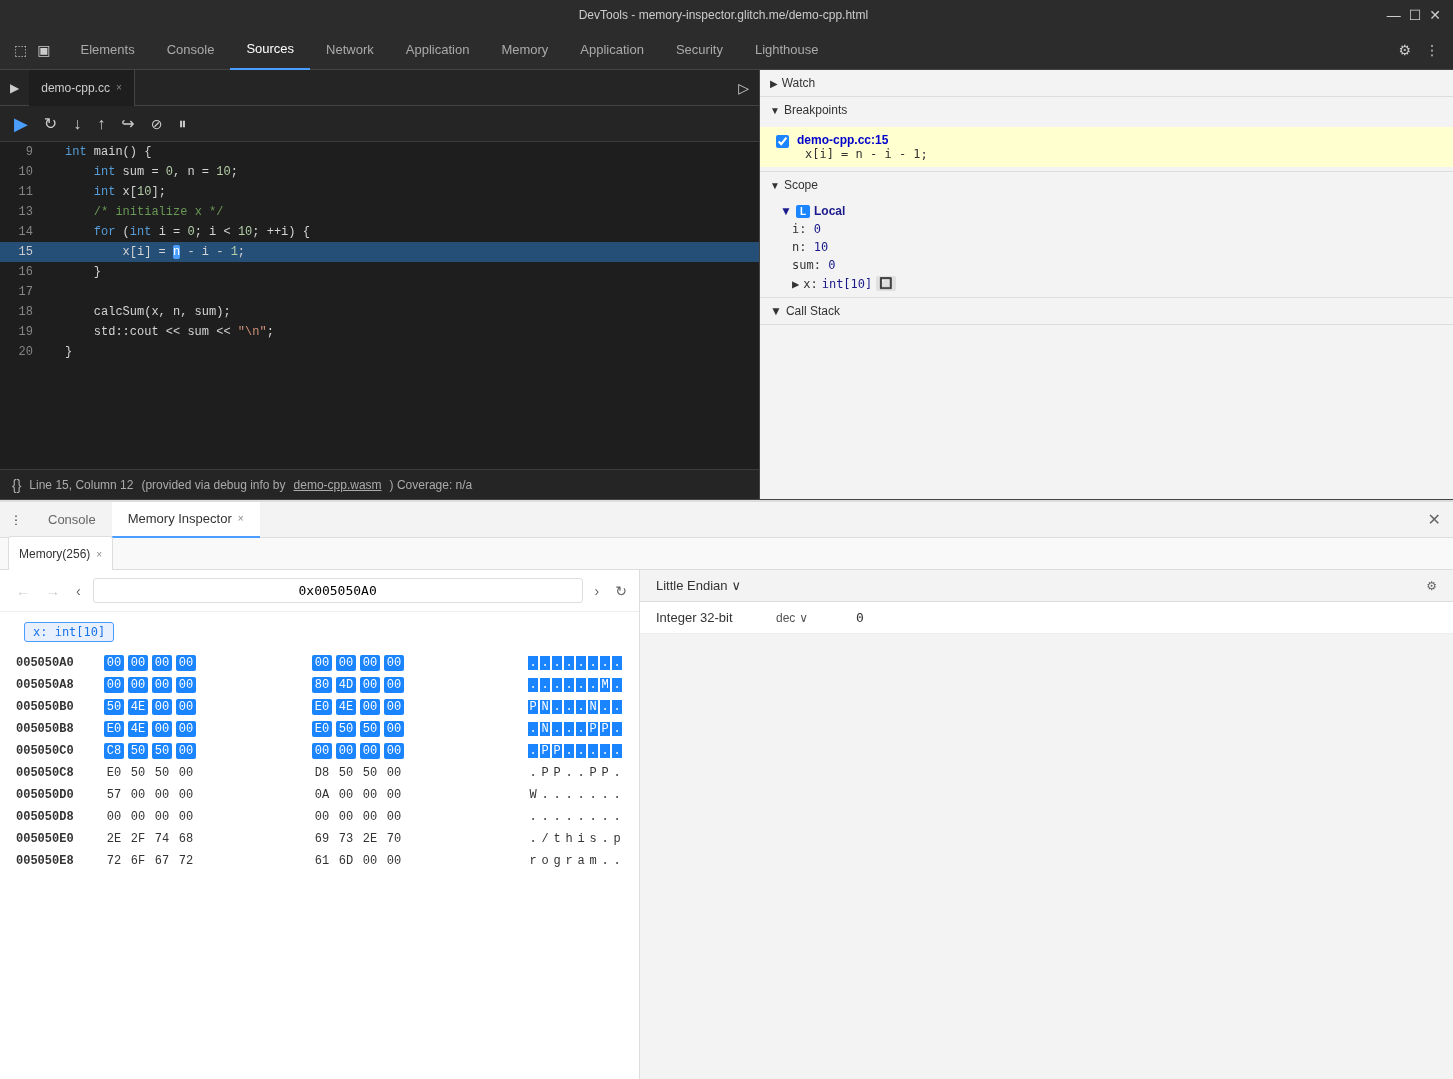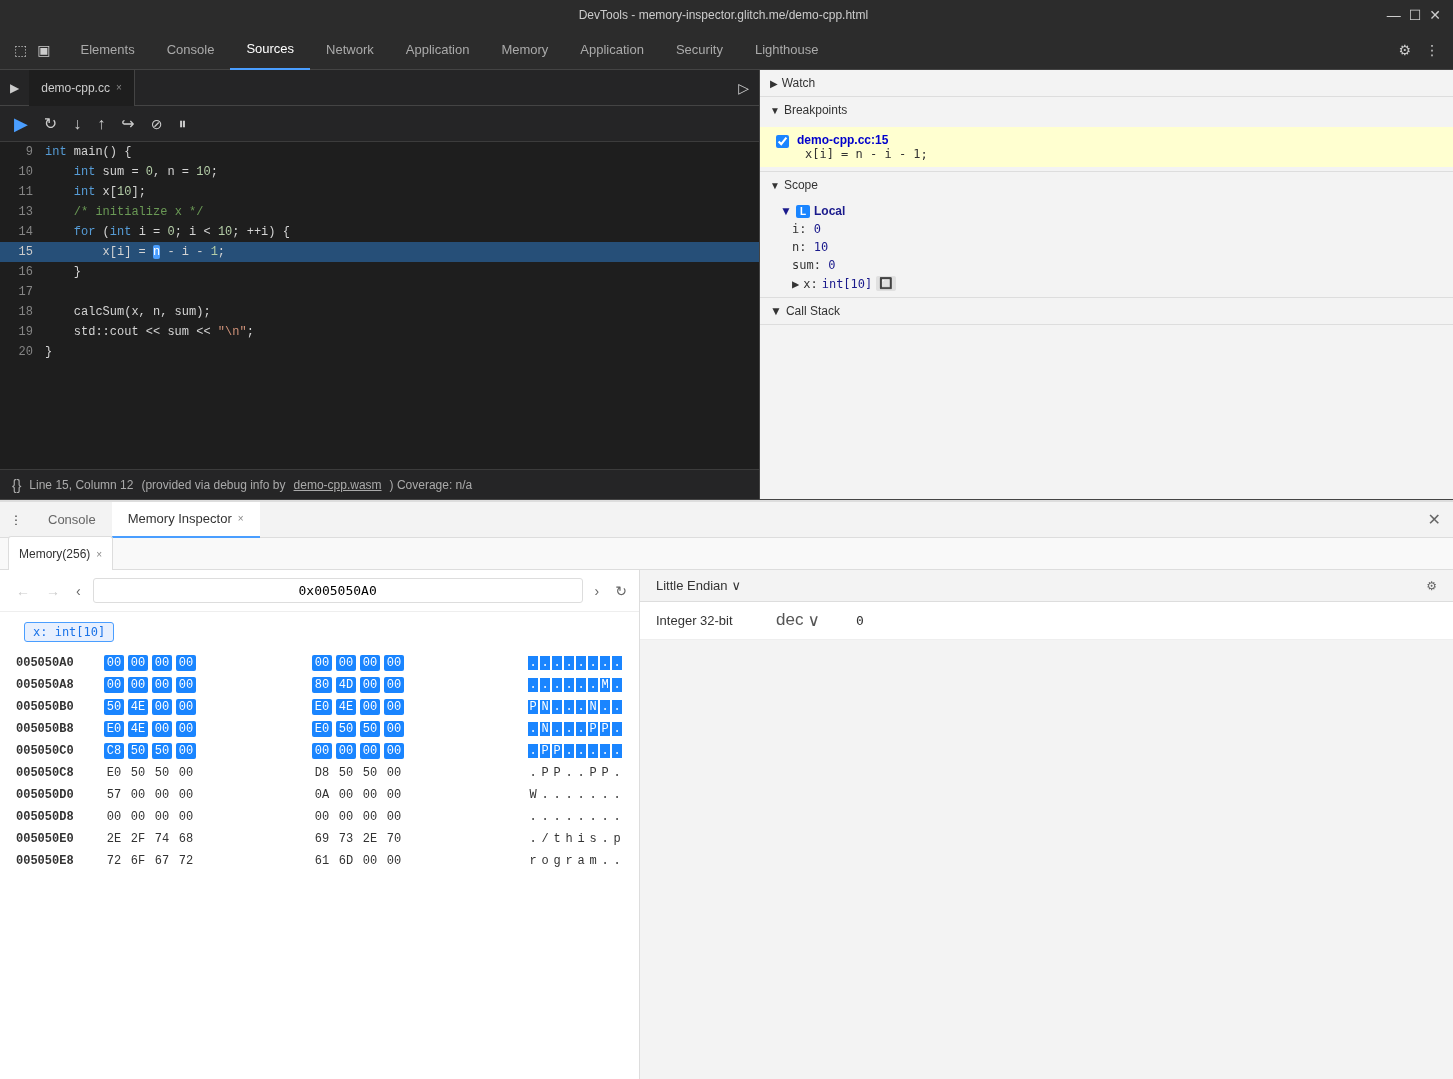--- a/index.html
+++ b/index.html
@@ -107,21 +107,21 @@
     }
     .code-line.highlighted { background: #264f78; }
     .line-num {
       color: #858585;
       min-width: 45px;
       text-align: right;
       padding-right: 12px;
       user-select: none;
       font-size: 12px;
     }
-    .line-code { color: #d4d4d4; white-space: pre; }
+    .line-code { color: #d4d4d4; white-space: pre; margin-left: 20px; }
     .kw { color: #569cd6; }
     .num { color: #b5cea8; }
     .str { color: #ce9178; }
     .cm { color: #6a9955; }
 
     
     .status-bar {
       background: #252526;
       height: 30px;
       display: flex;
@@ -356,24 +356,24 @@
     .inspector-row {
       display: flex;
       align-items: center;
       padding: 8px 16px;
       border-bottom: 1px solid #eee;
       background: #fff;
     }
     .inspector-type { color: #333; font-size: 13px; min-width: 120px; }
     .inspector-format {
       display: flex;
-      align-items: flex-start;
+      align-items: flex-end;
       gap: 4px;
       color: #555;
-      font-size: 17px;
+      font-size: 12px;
       cursor: pointer;
       min-width: 80px;
     }
     .inspector-value { color: #333; font-size: 13px; font-family: monospace; }
 
     
     ::-webkit-scrollbar { width: 6px; height: 6px; }
     ::-webkit-scrollbar-track { background: #f0f0f0; }
     ::-webkit-scrollbar-thumb { background: #ccc; border-radius: 3px; }
   </style>

